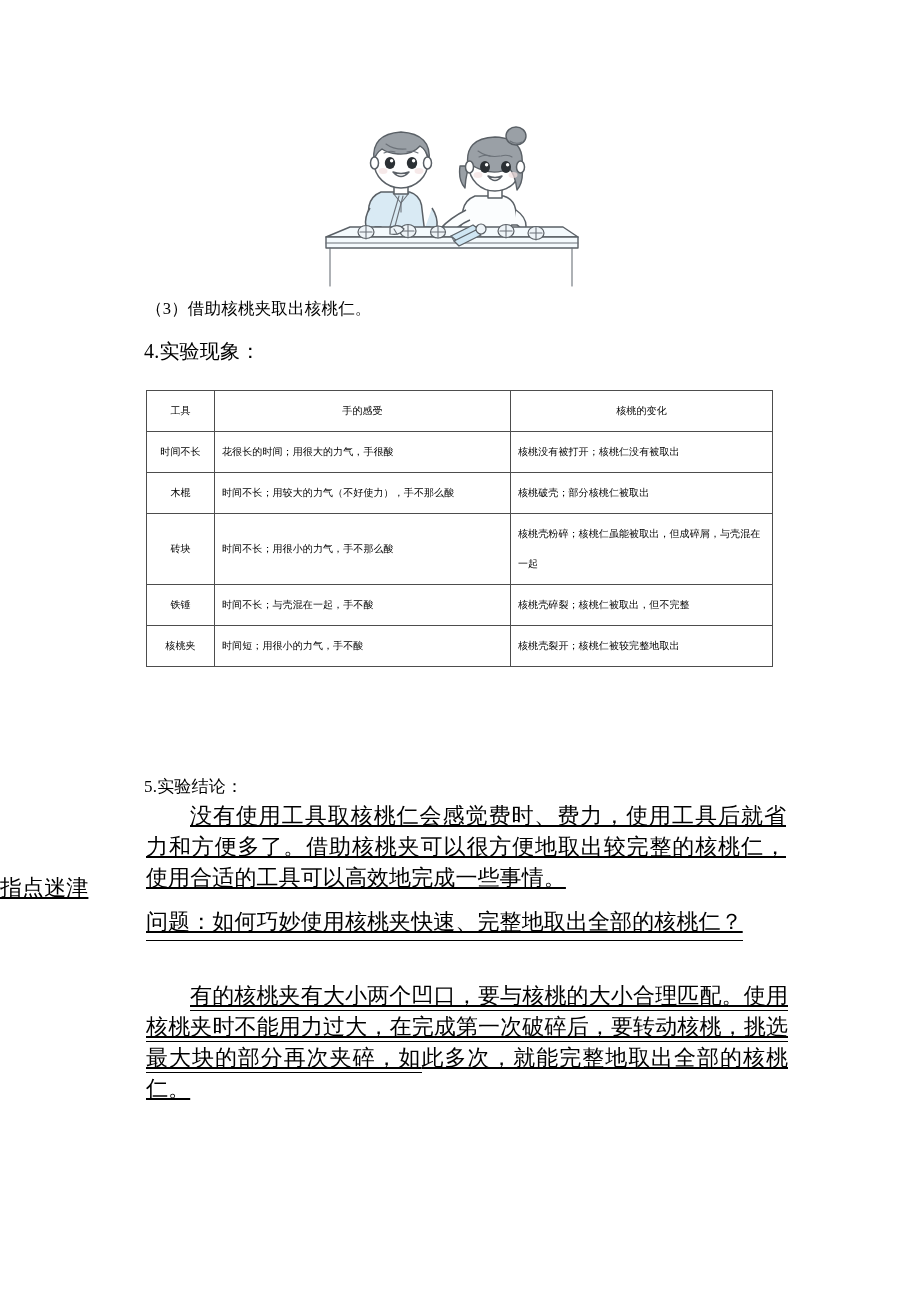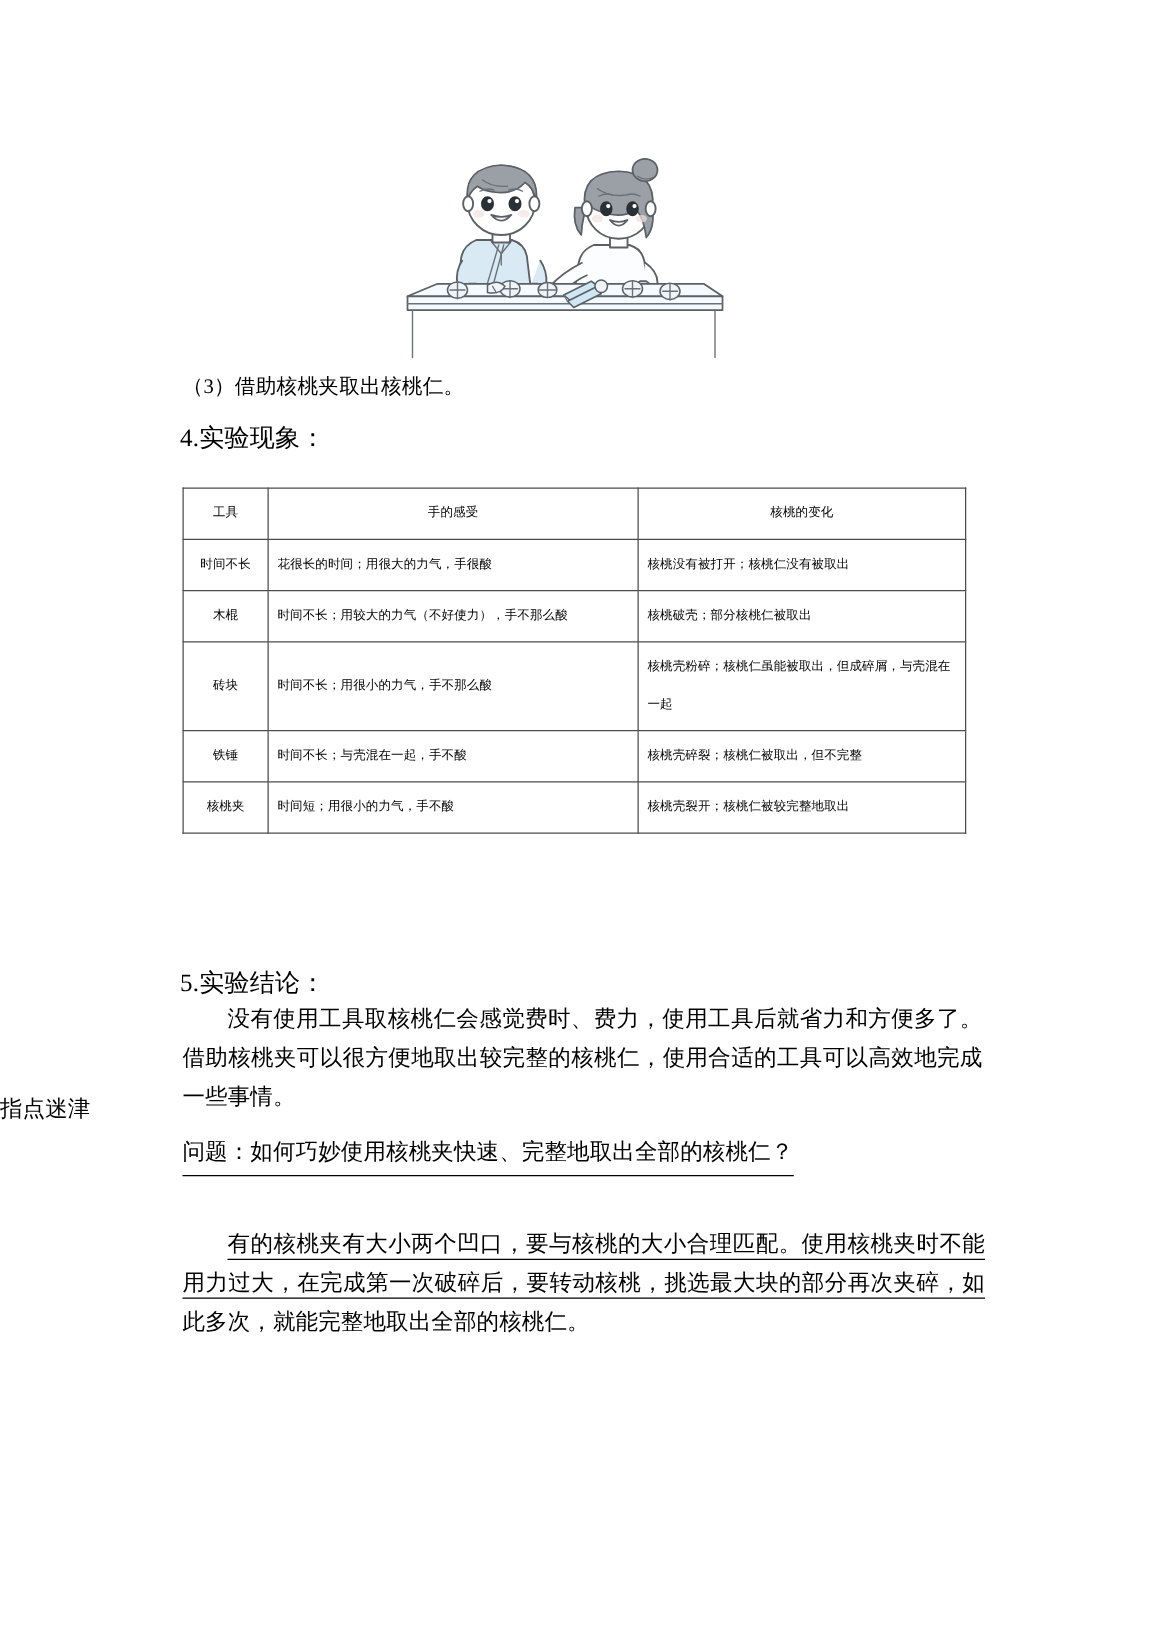--- a/index.html
+++ b/index.html
@@ -38,29 +38,30 @@
   
   .para {
     position: absolute;
     font-size: 16.5px;
     line-height: 30px;
     letter-spacing: 0.2px;
     white-space: nowrap;
   }
   .blk {
     position: absolute;
-    font-size: 18px;
+    font-size: 22px;
     line-height: 31px;
     letter-spacing: 0.1px;
+    text-decoration: underline;
   }
   .indent { text-indent: 2em; }
 
   #step3  { left: 146px; top: 294px; }
   #sec4   { left: 144px; top: 336px; font-size: 20px; }
-  #sec5   { left: 144px; top: 772px; font-size: 20px; }
+  #sec5   { left: 144px; top: 772px; font-size: 17px; }
 
   #conclusion {
     left: 146px; top: 800px; width: 640px;
     text-align: justify; text-justify: inter-ideograph;
   }
 
   #tips-heading {
     left: 0; top: 872px; width: 920px;
     text-align: left; white-space: nowrap;
   }

